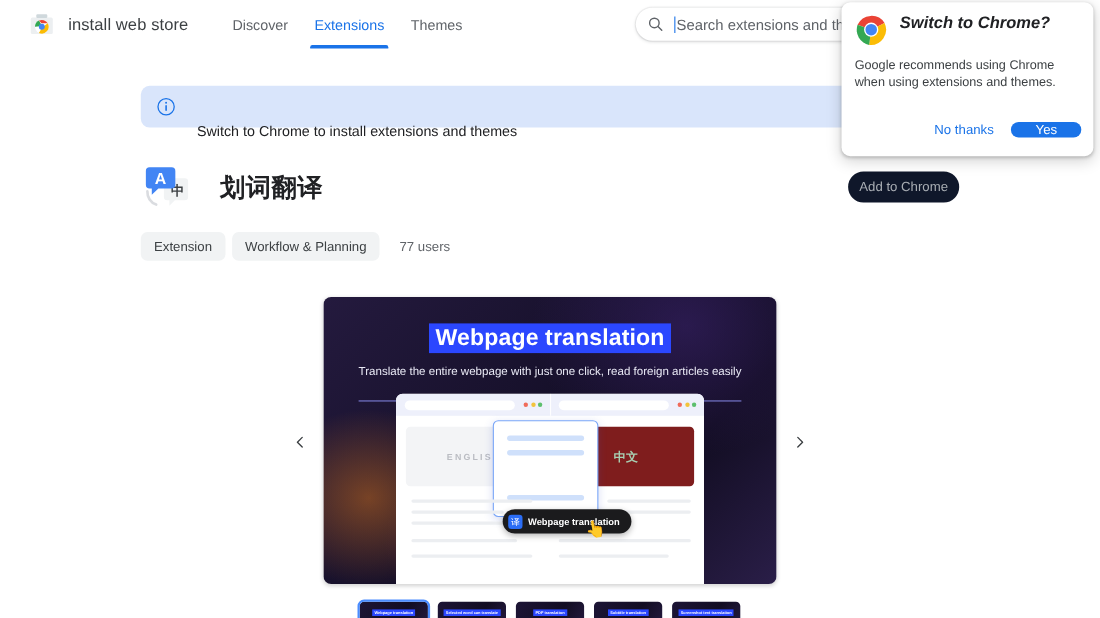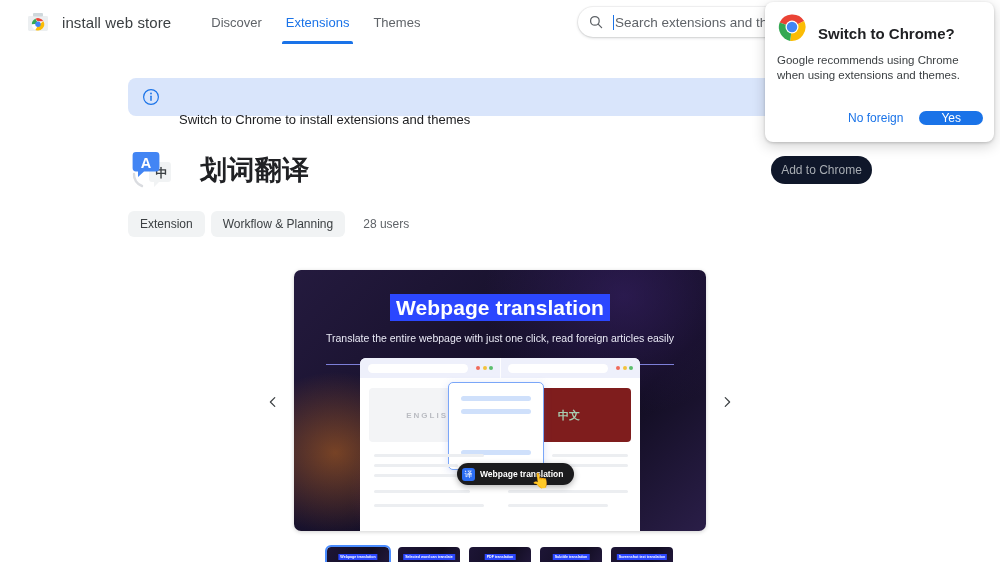--- a/index.html
+++ b/index.html
@@ -84,21 +84,21 @@
   .promo-dialog {
     position: absolute;
     left: 765px; top: 2px;
     width: 229px; height: 140px;
     background: #fff;
     border-radius: 8px;
     box-shadow: 0 1px 3px rgba(0,0,0,.18), 0 4px 14px rgba(0,0,0,.18);
     z-index: 40;
     padding: 10px 12px 0 12px;
   }
-  .promo-head { display: flex; align-items: flex-end; }
+  .promo-head { display: flex; align-items: flex-start; font-style: italic; }
   .chrome-logo { width: 30px; height: 30px; flex: none; display:block; }
   .promo-title {
     margin-left: 11px;
     font-size: 15px;
     font-weight: 700;
     color: #202124;
     white-space: nowrap;
   }
   .promo-body {
     margin-top: 11px;
@@ -152,21 +152,21 @@
 
   
   .ext-head {
     position: absolute;
     left: 128px; top: 146px;
     display: flex; align-items: center;
   }
   .ext-icon { width: 48px; height: 48px; position: relative; flex: none; }
   .ext-title {
     margin-left: 24px;
-    font-size: 27px;
+    font-size: 23px;
     font-weight: 700;
     color: #202124;
     letter-spacing: .4px;
   }
 
   .meta-row {
     position: absolute;
     left: 128px; top: 211px;
     display: flex; align-items: center;
   }
@@ -395,21 +395,21 @@
       <path d="M 12 12 L 2.1 8.4 A 11.2 11.2 0 0 1 21.7 7.1 Z" fill="#ea4335"></path>
       <path d="M 12 12 L 21.7 7.1 A 11.2 11.2 0 0 1 10.5 23.1 Z" fill="#fbbc05"></path>
       <path d="M 12 12 L 10.5 23.1 A 11.2 11.2 0 0 1 2.1 8.4 Z" fill="#34a853"></path>
       <circle cx="12" cy="12" r="5.2" fill="#fff"></circle>
       <circle cx="12" cy="12" r="4.2" fill="#4285f4"></circle>
     </svg>
     <div class="promo-title">Switch to Chrome?</div>
   </div>
   <div class="promo-body">Google recommends using Chrome when using extensions and themes.</div>
   <div class="promo-actions">
-    <button class="btn-text">No foreign</button>
+    <button class="btn-text">No thanks</button>
     <button class="btn-filled">Yes</button>
   </div>
 </div>
 
 <div class="info-banner">
   <svg class="info-icon" viewBox="0 0 20 20">
     <circle cx="10" cy="10" r="8.2" fill="none" stroke="#1a73e8" stroke-width="1.3"></circle>
     <circle cx="10" cy="6.1" r="1" fill="#1a73e8"></circle>
     <rect x="9.2" y="8.4" width="1.6" height="6" rx=".8" fill="#1a73e8"></rect>
   </svg>
@@ -425,21 +425,21 @@
       <path d="M8 6 h20 a3.4 3.4 0 0 1 3.4 3.4 v12.6 a3.4 3.4 0 0 1 -3.4 3.4 h-12 l-6 5.6 v-5.6 h-2 a3.4 3.4 0 0 1 -3.4 -3.4 v-12.6 a3.4 3.4 0 0 1 3.4 -3.4 z" fill="#4285f4"></path>
       <text x="18" y="21.5" font-size="14.5" font-weight="700" fill="#ffffff" text-anchor="middle" font-family="'Liberation Sans',sans-serif">A</text>
     </svg>
   </div>
   <h1 class="ext-title">划词翻译</h1>
 </div>
 
 <div class="meta-row">
   <div class="chip">Extension</div>
   <div class="chip">Workflow &amp; Planning</div>
-  <div class="users">28 users</div>
+  <div class="users">77 users</div>
 </div>
 
 <button class="add-btn">Add to Chrome</button>
 
 <div class="carousel">
 
   <div class="arrow left">
     <svg viewBox="0 0 16 16" width="14" height="14">
       <polyline points="10,3 5,8 10,13" fill="none" stroke="#3c4043" stroke-width="1.4" stroke-linecap="round" stroke-linejoin="round"></polyline>
     </svg>

